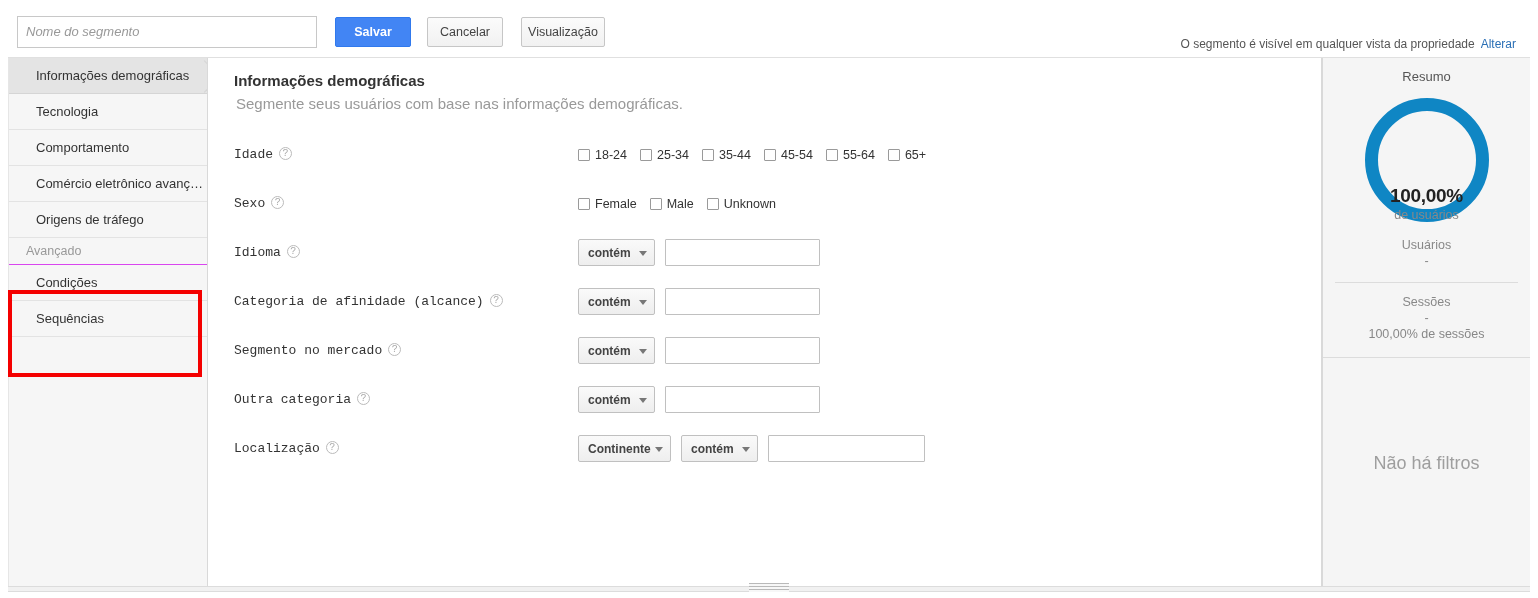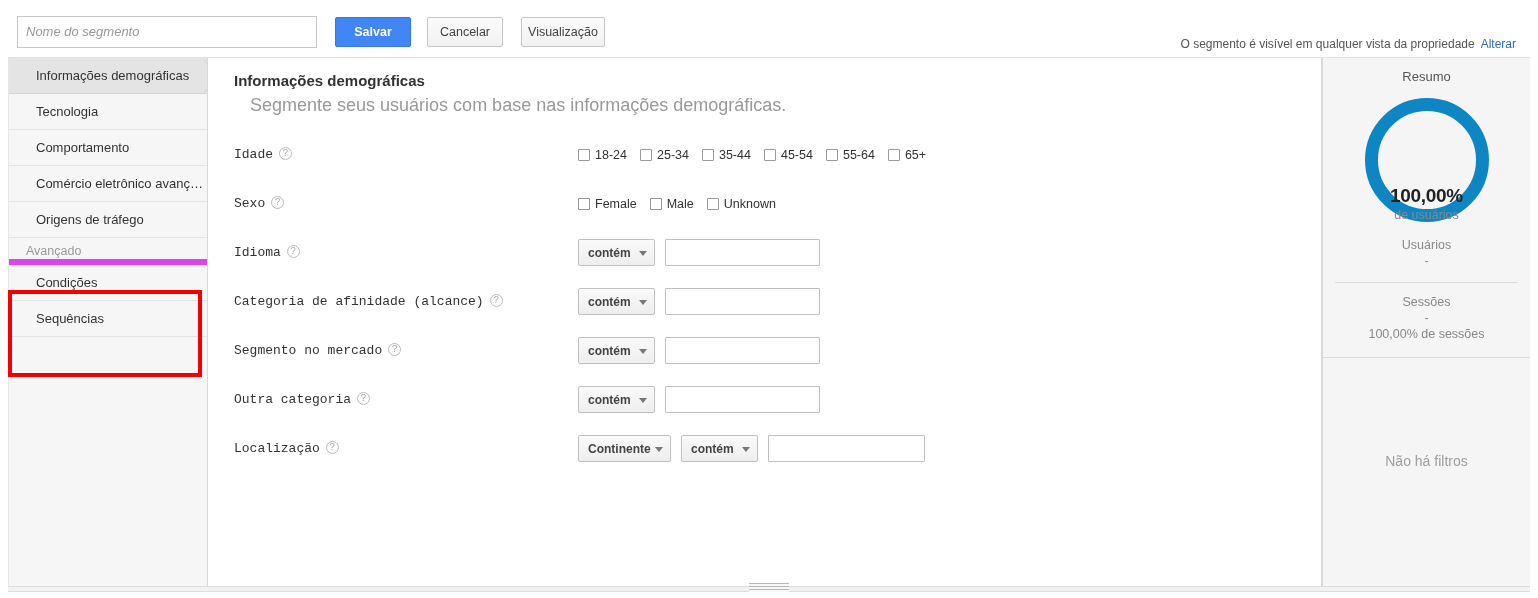--- a/index.html
+++ b/index.html
@@ -116,21 +116,21 @@
     border-top: 1px solid #d5d5d5;
     border-right: 1px solid #d5d5d5;
     transform: rotate(45deg);
   }
   .nav-group-label {
     height: 27px;
     line-height: 27px;
     padding-left: 17px;
     font-size: 12.5px;
     color: #999;
-    border-bottom: 6px solid #d946ef;
+    border-bottom: 1px solid #d946ef;
   }
 
   
   .annotation-box {
     position: absolute;
     left: 8px; top: 290px;
     width: 194px; height: 87px;
     border: 4px solid #f40000;
     pointer-events: none;
     z-index: 20;
@@ -147,22 +147,22 @@
   }
   .main-title {
     position: absolute;
     left: 26px; top: 14px;
     font-size: 15px;
     font-weight: bold;
     color: #333;
   }
   .main-subtitle {
     position: absolute;
-    left: 42px; top: 37px;
-    font-size: 18px;
+    left: 28px; top: 37px;
+    font-size: 15px;
     color: #999;
   }
 
   .form-rows {
     position: absolute;
     left: 0; top: 72px;
     width: 100%;
   }
   .form-row {
     position: relative;
@@ -312,21 +312,21 @@
     margin: 14px 12px 0 12px;
   }
   .metric-sessions { margin-top: 12px; }
   .summary-divider2 {
     height: 1px;
     background: #dcdcdc;
     margin: 16px 0 0 0;
   }
   .no-filters {
     text-align: center;
-    font-size: 14px;
+    font-size: 18px;
     color: #9e9e9e;
     margin-top: 95px;
   }
 
   
   .bottom-bar {
     position: absolute;
     left: 8px; top: 586px;
     width: 1522px; height: 6px;
     background: #f1f1f1;

